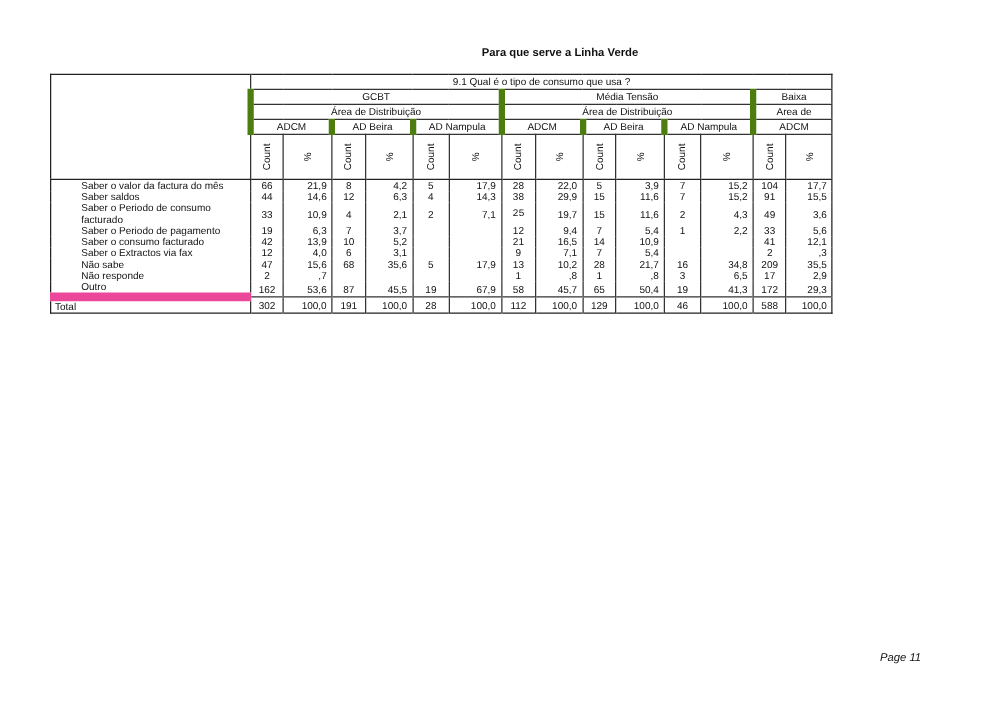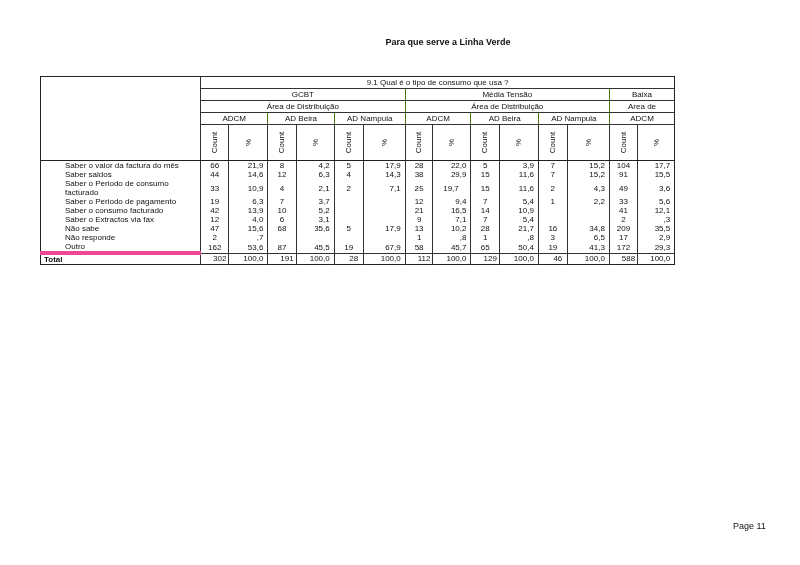--- a/index.html
+++ b/index.html
@@ -1,32 +1,32 @@
 <!DOCTYPE html>
 <html><head>
 <meta charset="utf-8">
 <style>
   html, body { margin:0; padding:0; background:#ffffff; }
   body { width:800px; height:565px; position:relative; overflow:hidden;
          font-family:"Liberation Sans", sans-serif; color:#111; }
   .title { position:absolute; top:37px; left:0; width:800px; text-align:center;
            font-size:9px; font-weight:bold;padding-left:48px; }
-  .page-num { position:absolute; left:733px; top:521px; font-size:9px; }
-  table.xt { position:absolute; left:40px; top:76px; border-collapse:collapse;
+  .page-num { position:absolute; left:704px; top:521px; font-size:9px;font-style:italic; }
+  table.xt { position:absolute; left:40px; top:59px; border-collapse:collapse;
              font-size:8px; table-layout:fixed; border:1.5px solid #222; }
   table.xt td { padding:0 2px; line-height:9px; white-space:nowrap; overflow:hidden; }
-  .hc { text-align:center; border-left:1px solid #4d7c0f; border-bottom:1px solid #333; height:11px; }
+  .hc { text-align:center; border-left:5px solid #4d7c0f; border-bottom:1px solid #333; height:11px; }
   .vert { height:35px; border-left:1px solid #333; border-bottom:1.5px solid #222; text-align:center; vertical-align:middle; }
   .vert span { display:inline-block; transform:rotate(-90deg); }
   .corner { border-bottom:1.5px solid #222; border-right:1px solid #333; }
   .lbl { padding-left:24px !important; border-right:1px solid #333; }
-  .lbl.tot { padding-left:3px !important; border-top:4px solid #ec4899;font-weight:bold; }
+  .lbl.tot { padding-left:3px !important; border-top:7px solid #ec4899; }
   .num { text-align:right; border-left:1px solid #333; padding-right:4px !important; }
   .cnt { text-align:center; border-left:1px solid #333; }
-  tr.total td.num, tr.total td.cnt { border-top:1px solid #333;padding-left:12px; }
+  tr.total td.num, tr.total td.cnt { border-top:1px solid #333; }
   .wrap { white-space:normal !important; line-height:9px; }
 </style>
 </head>
 <body>
 
 <div class="title">Para que serve a Linha Verde</div>
 
 <table class="xt">
   <colgroup>
     <col style="width:160px">
@@ -123,21 +123,21 @@
       </tr>
       <tr>
         <td class="lbl wrap">Saber o Periodo de consumo facturado</td>
         <td class="cnt" style="height: 18px;">33</td>
         <td class="num" style="height: 18px;">10,9</td>
         <td class="cnt" style="height: 18px;">4</td>
         <td class="num" style="height: 18px; margin-top: 12px;">2,1</td>
         <td class="cnt" style="height: 18px;">2</td>
         <td class="num" style="height: 18px;">7,1</td>
         <td class="cnt" style="height: 18px; font-family: Liberation Mono, monospace;">25</td>
-        <td class="num" style="height: 18px; text-align: center;">19,7</td>
+        <td class="num" style="height: 18px;">19,7</td>
         <td class="cnt" style="height: 18px;">15</td>
         <td class="num" style="height: 18px;">11,6</td>
         <td class="cnt" style="height: 18px;">2</td>
         <td class="num" style="height: 18px;">4,3</td>
         <td class="cnt" style="height: 18px;">49</td>
         <td class="num" style="height: 18px;">3,6</td>
       </tr>
       <tr>
         <td class="lbl">Saber o Periodo de pagamento</td>
         <td class="cnt">19</td>

